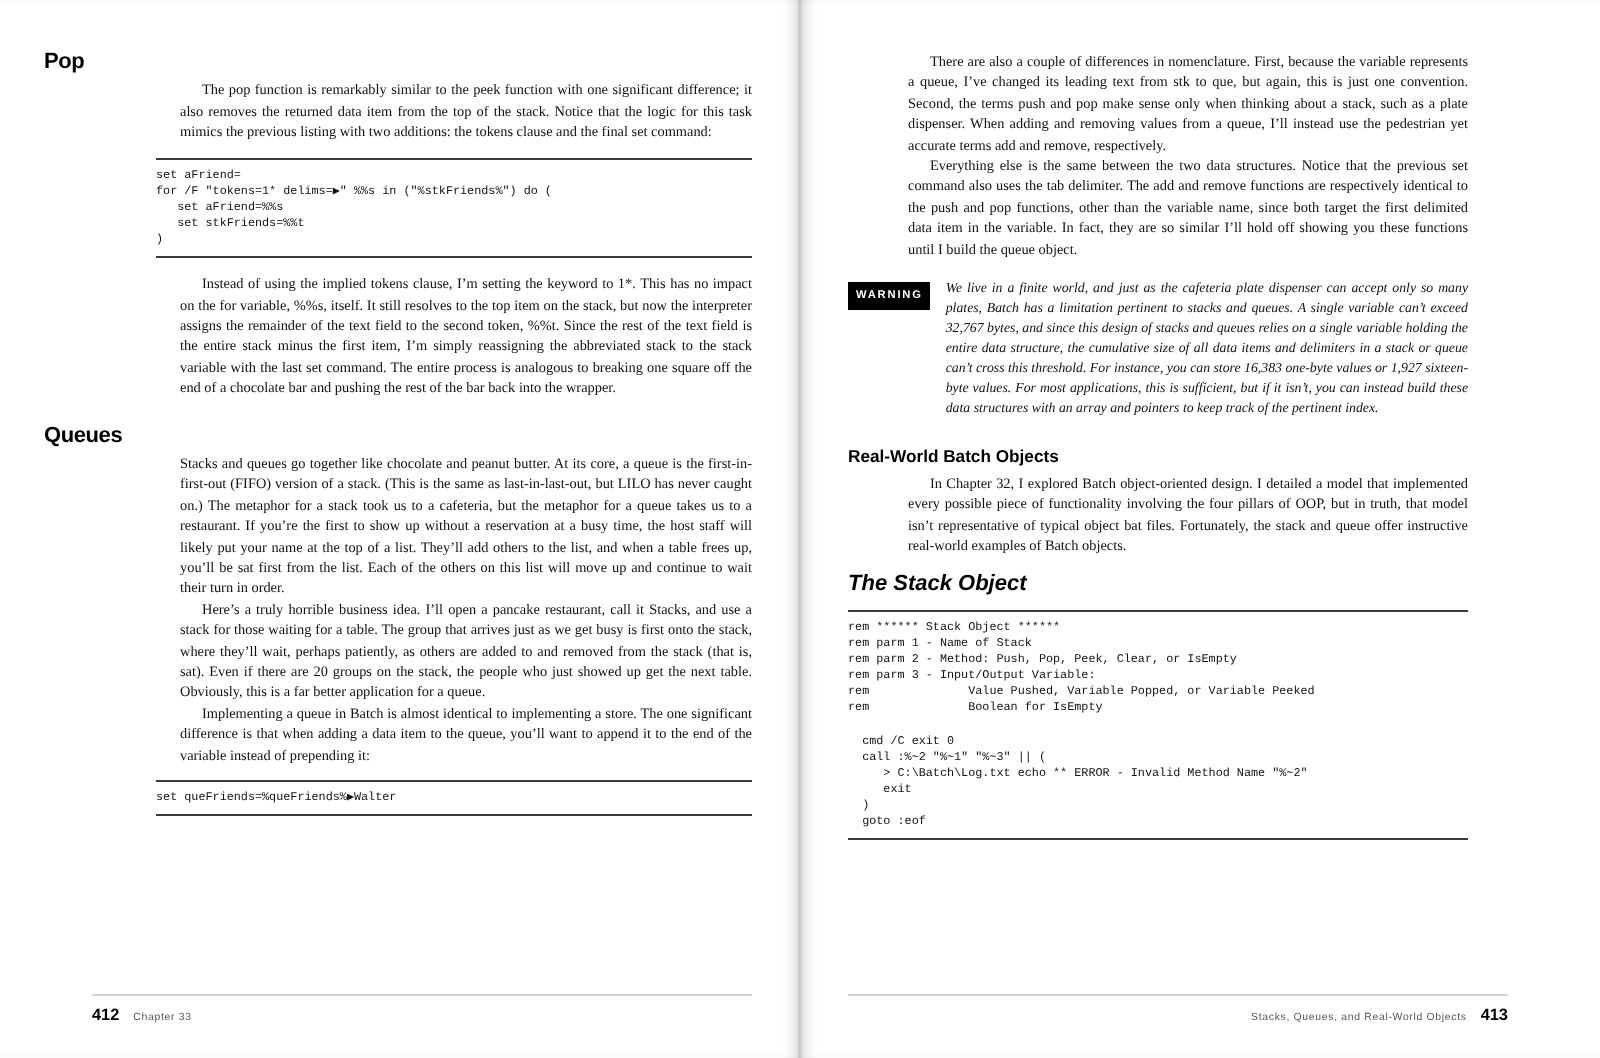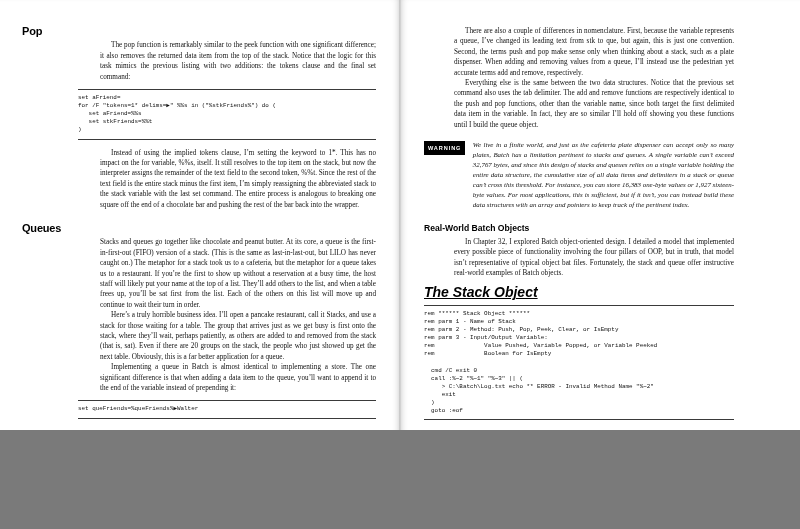--- a/index.html
+++ b/index.html
@@ -3,21 +3,21 @@
 <meta charset="utf-8">
 <style>
   html, body {
     margin: 0;
     padding: 0;
     background: #7a7a7a;
   }
   .spread {
     position: relative;
     width: 800px;
-    height: 430px;
+    height: 529px;
     background: #8c8c8c;
     font-family: "Liberation Serif", serif;
     overflow: hidden;
   }
   .page {
     position: absolute;
     top: 0;
     width: 400px;
     height: 529px;
     background: #ffffff;
@@ -52,29 +52,28 @@
 
   h2.sub {
     font-family: "Liberation Sans", sans-serif;
     font-size: 8.6px;
     font-weight: bold;
     margin: 14px 0 3px 0;
     color: #000;
   }
   h3.subsub {
     font-family: "Liberation Sans", sans-serif;
-    font-size: 14px;
+    font-size: 11px;
     font-weight: bold;
     font-style: italic;
     margin: 9px 0 3px 0;
     color: #000;
-    text-decoration: underline;
-  }
-
-  .indent-block { margin-left: 22px; }
+  }
+
+  .indent-block { margin-left: 12px; }
   .page-right .indent-block { margin-left: 30px; }
 
   p {
     margin: 0;
     text-indent: 11px;
   }
   p.noindent { text-indent: 0; }
 
   .code {
     font-family: "Liberation Mono", monospace;

